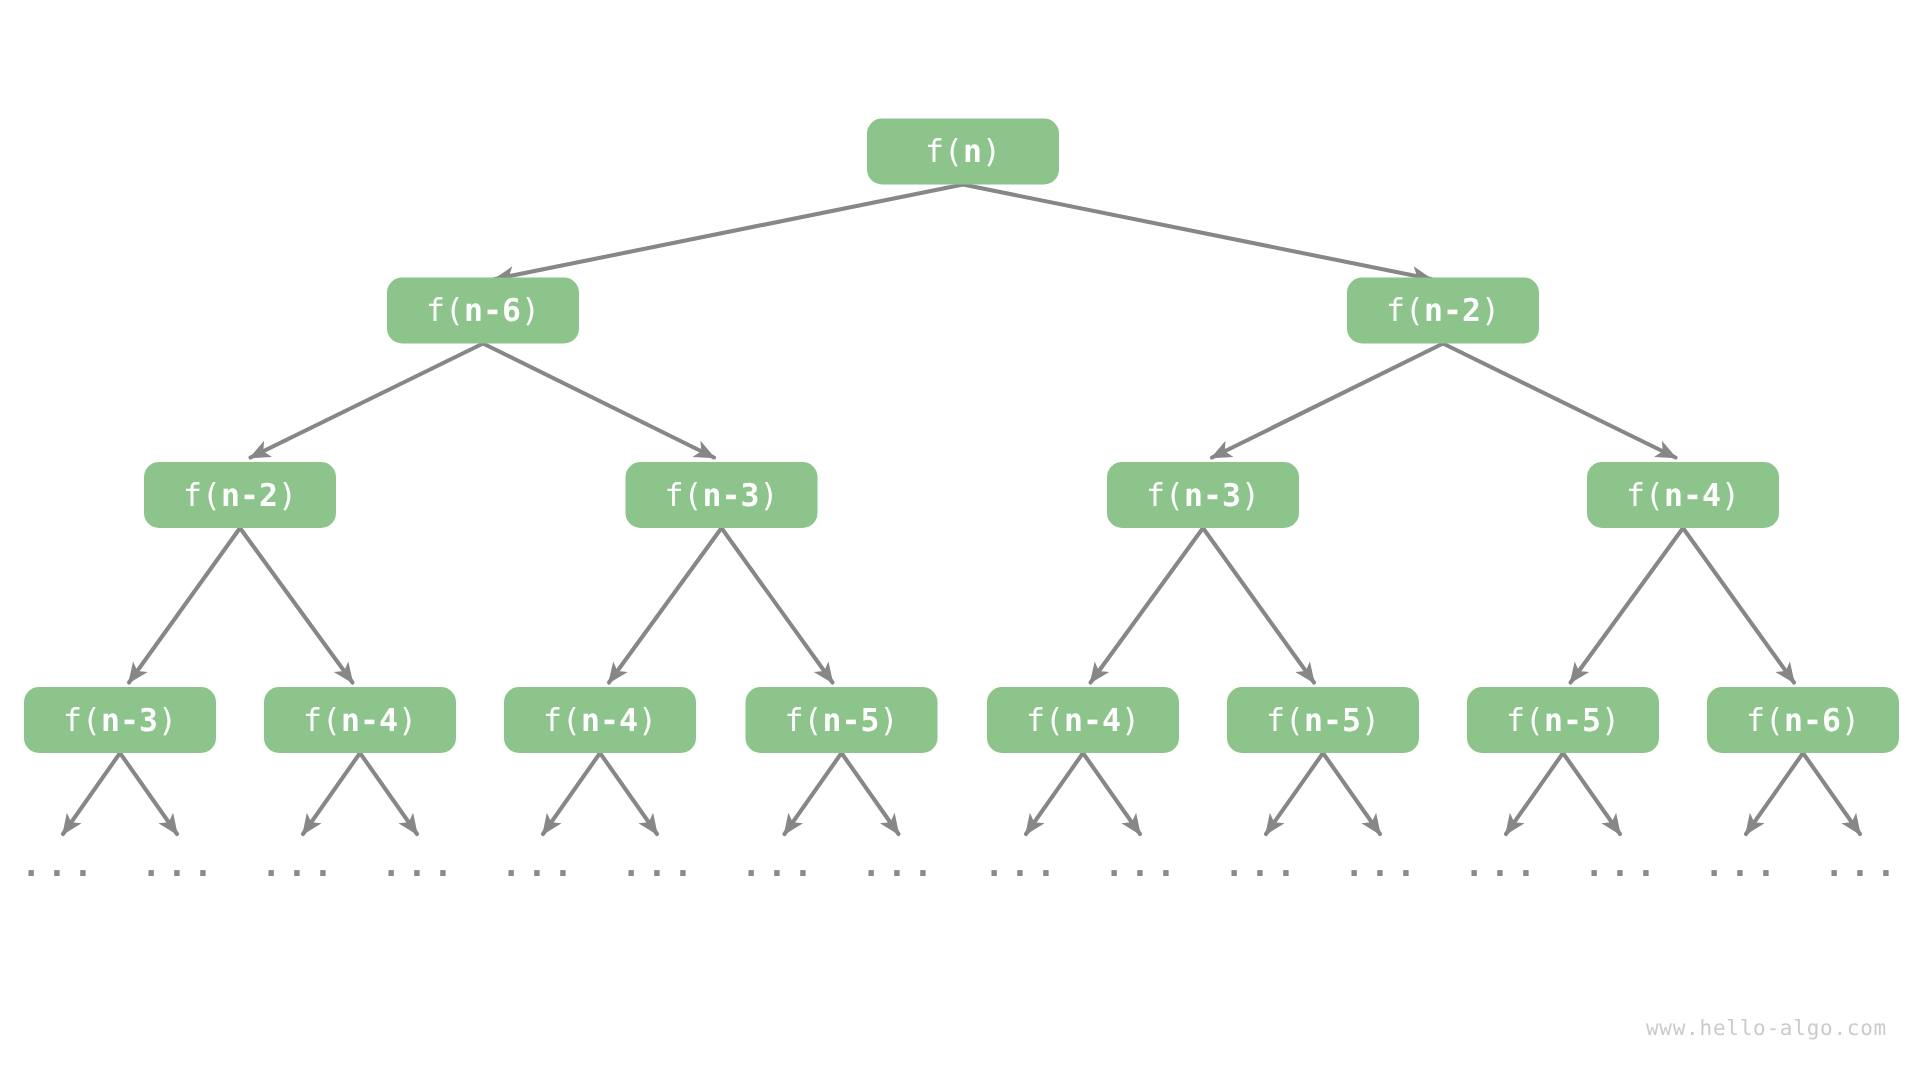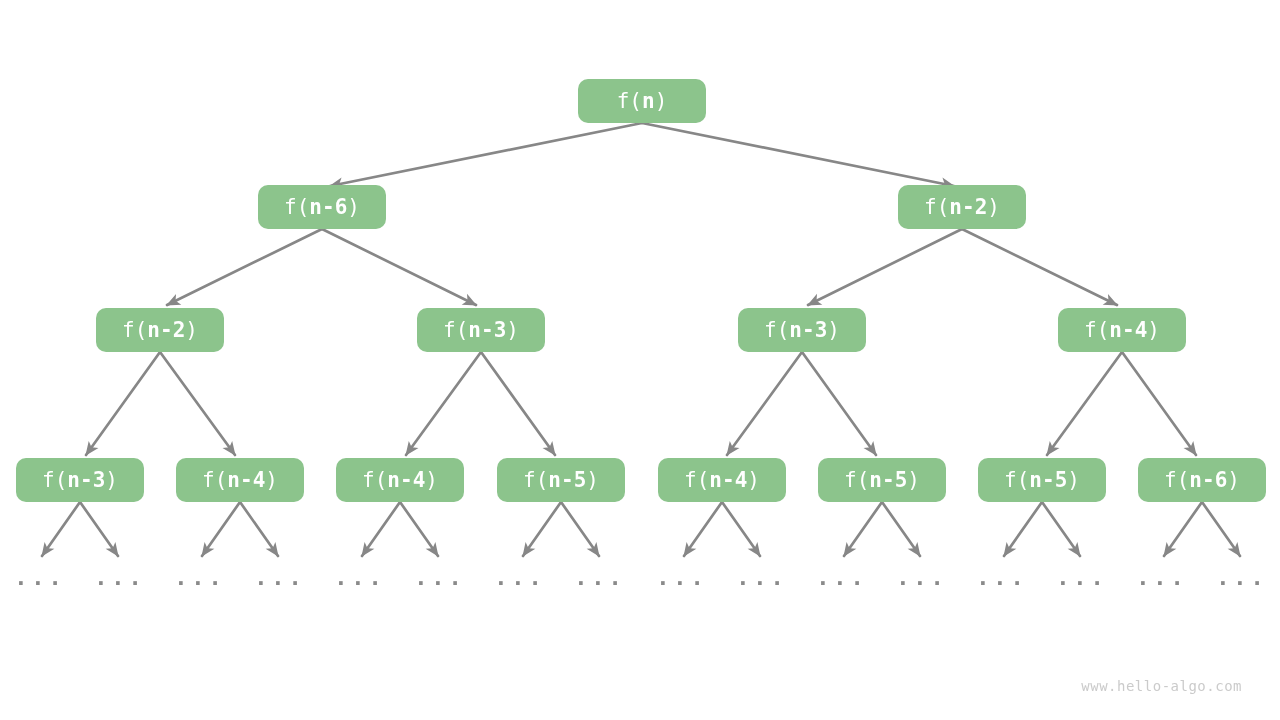--- a/index.html
+++ b/index.html
@@ -54,21 +54,21 @@
     color: var(--dots-color, #8A8A8A);
     font-size: 22px;
     font-weight: 700;
     letter-spacing: 4px;
     line-height: 20px;
     user-select: none;
   }
   #watermark {
     position: absolute;
     top: 678px;
-    right: 38px;
+    right: 22px;
     font-size: 14px;
     color: var(--watermark-color, #CBCBCB);
     letter-spacing: 0.5px;
   }
 </style>
 </head>
 <body>
 
 <div id="stage">
 

